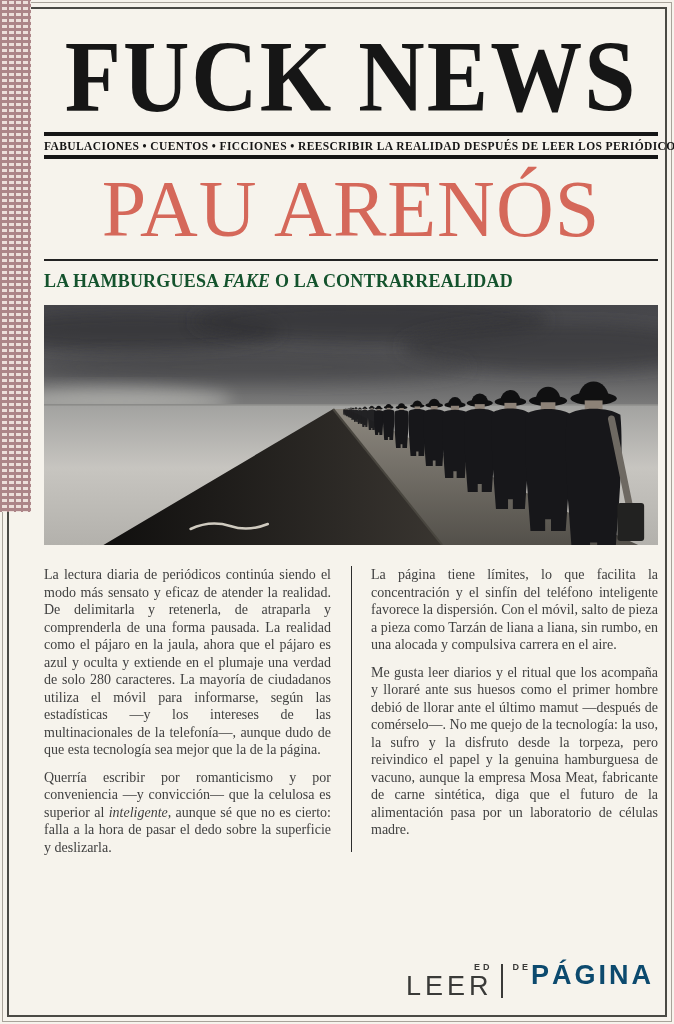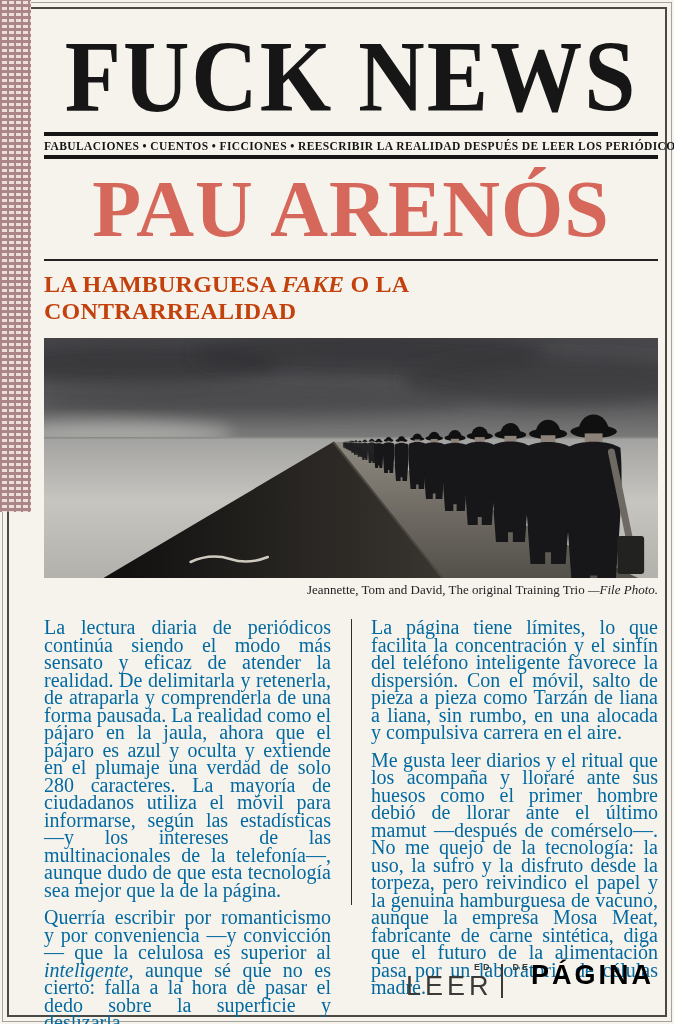--- a/index.html
+++ b/index.html
@@ -30,44 +30,44 @@
   .rule.thick{height:4px;}
   .rule.r1{margin-top:14px;}
   .rule.r2{margin-top:3px;}
   .rule.thin{height:2px;margin-top:10px;background:#222;}
   .tagline{
     margin-top:4px;text-align:center;font-weight:bold;font-size:11.5px;
     letter-spacing:0.4px;white-space:nowrap;color:#141414;
   }
   .author{
     margin:10px 0 0 0;text-align:center;color:var(--accent);
-    font-size:80px;font-weight:bold;line-height:1.0;letter-spacing:1px;white-space:nowrap;
+    font-size:80px;font-weight:normal;line-height:1.0;letter-spacing:1px;white-space:nowrap;
   }
-  .headline{margin:10px 0 0 0;font-size:24px;font-weight:bold;letter-spacing:0.2px;color:#c2410c;}
+  .headline{margin:10px 0 0 0;font-size:18px;font-weight:bold;letter-spacing:0.2px;color:#14532d;}
   .headline em{font-style:italic;}
   .photo{margin:13px 0 0 0;height:240px;background:#777;position:relative;overflow:hidden;}
   .photo svg{display:block;}
   .caption{margin-top:4px;text-align:right;font-size:13px;color:#222;}
   .caption em{font-style:italic;}
   .columns{margin-top:21px;display:flex;}
-  .col{width:287px;font-size:20px;line-height:17.5px;text-align:justify;color:#0369a1;}
+  .col{width:287px;font-size:14px;line-height:17.5px;text-align:justify;color:#404040;}
   .col p{margin:0 0 10px 0;}
   .col em{font-style:italic;}
   .col-gap{width:40px;display:flex;justify-content:center;}
   .divider{width:1px;height:286px;background:#2d2d2d;}
   .publisher{
     position:absolute;right:20px;top:962px;display:flex;align-items:stretch;z-index:4;
     font-family:"Liberation Sans",sans-serif;color:#3a3a38;text-align:right;
   }
   .pub-left{display:flex;flex-direction:column;align-items:flex-end;justify-content:flex-end;padding-right:9px;}
   .pub-right{display:flex;flex-direction:row;align-items:flex-start;justify-content:flex-end;padding-left:9px;}
   .pub-bar{width:2px;background:#3a3a38;margin:2px 0;}
   .pub-small{font-size:9px;font-weight:bold;letter-spacing:3px;margin-bottom:1px;}
   .pub-salto{font-size:27px;font-weight:normal;letter-spacing:4px;line-height:1;}
-  .pub-pagina{font-size:27px;font-weight:bold;letter-spacing:3px;line-height:1;color:#000000;}
+  .pub-pagina{font-size:27px;font-weight:bold;letter-spacing:3px;line-height:1;color:#0c4a6e;}
 </style>
 </head>
 <body>
 
 <div class="page">
   <div class="frame-outer"></div>
   <div class="frame-inner"></div>
   <div class="dot-strip"></div>
 
   <div class="content">
@@ -148,21 +148,20 @@
         <use href="#man" transform="translate(415,173) scale(0.83)"></use>
         <use href="#man" transform="translate(440,187) scale(1.01)"></use>
         <use href="#man" transform="translate(471,204) scale(1.22)"></use>
         <use href="#man" transform="translate(509,226) scale(1.48)"></use>
         <use href="#man" transform="translate(555,252) scale(1.80)"></use>
         <line x1="573" y1="114" x2="592" y2="205" stroke="#6e6962" stroke-width="7" stroke-linecap="round"></line>
         <rect x="579" y="198" width="27" height="38" rx="3" fill="#222221"></rect>
       </svg>
     </figure>
 
-    <div class="caption"><span>Jeannette, Tom and David, The original Training Trio </span><em>—File Photo.</em></div>
 
     <div class="columns">
       <div class="col">
         <p>La lectura diaria de periódicos continúa siendo el modo más sensato y eficaz de atender la realidad. De delimitarla y retenerla, de atraparla y comprenderla de una forma pausada. La realidad como el pájaro en la jaula, ahora que el pájaro es azul y oculta y extiende en el plumaje una verdad de solo 280 caracteres. La mayoría de ciudadanos utiliza el móvil para informarse, según las estadísticas —y los intereses de las multinacionales de la telefonía—, aunque dudo de que esta tecnología sea mejor que la de la página.</p>
         <p><span>Querría escribir por romanticismo y por conveniencia —y convicción— que la celulosa es superior al </span><em>inteligente</em><span>, aunque sé que no es cierto: falla a la hora de pasar el dedo sobre la superficie y deslizarla.</span></p>
       </div>
       <div class="col-gap">
         <div class="divider"></div>
       </div>
       <div class="col">

